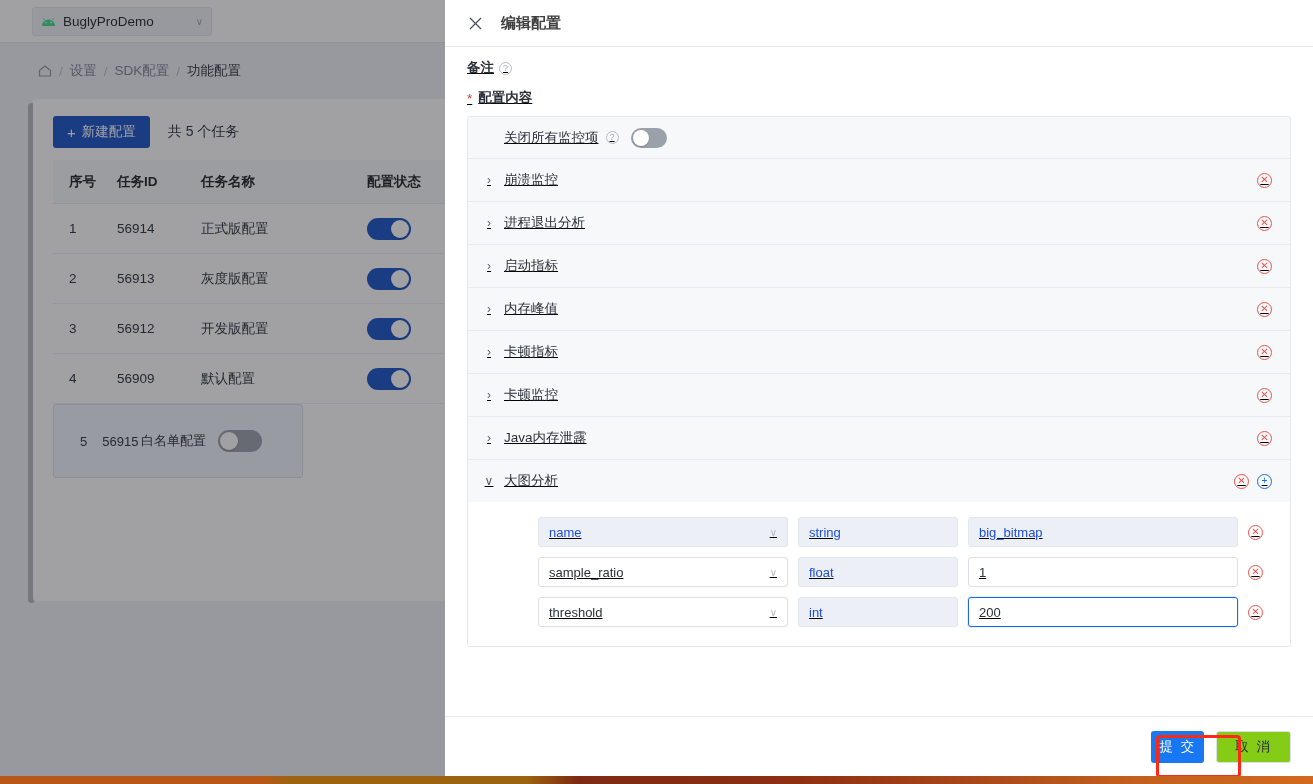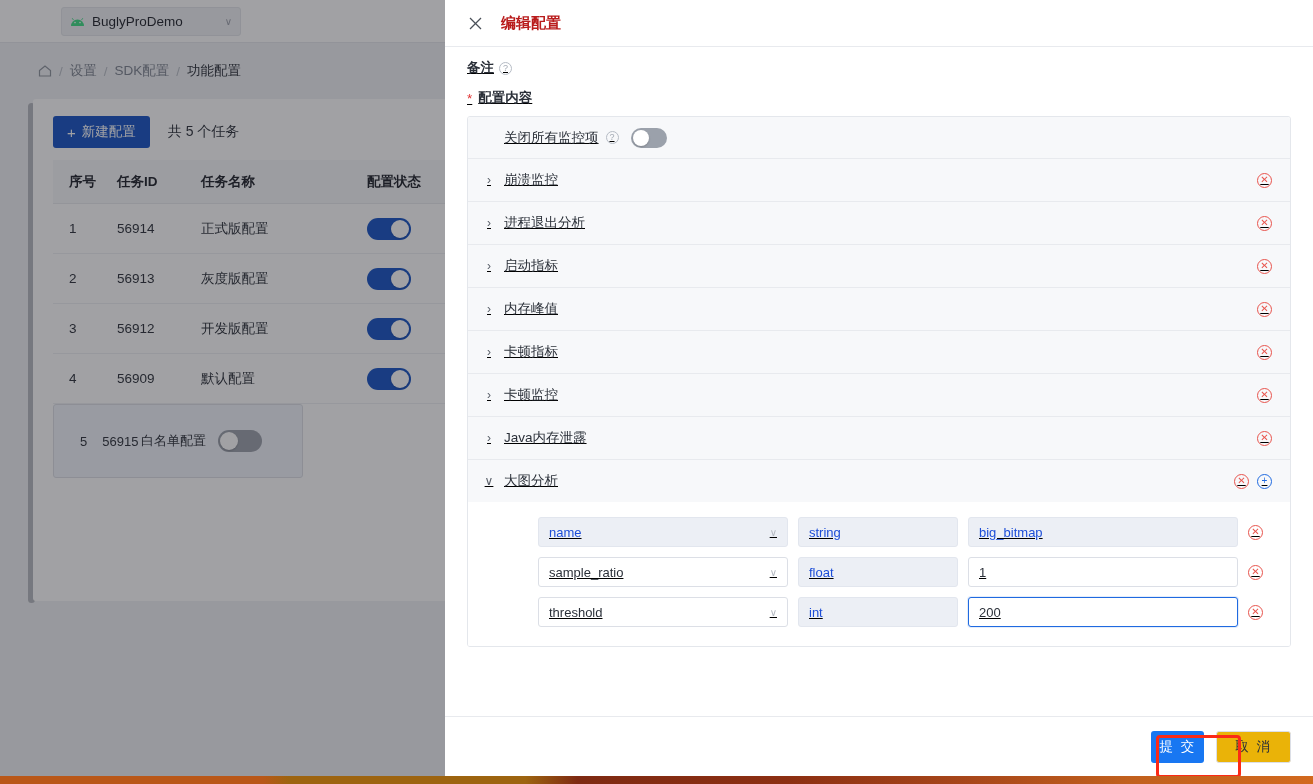--- a/index.html
+++ b/index.html
@@ -17,21 +17,21 @@
     background: #f0f2f5;
   }
   .bg-topbar {
     position: absolute; left: 0; top: 0; width: 1313px; height: 43px;
     background: #ffffff;
     border-bottom: 1px solid #e5e7ec;
   }
   .proj-select {
     position: absolute; left: 32px; top: 7px; width: 180px; height: 29px;
     background: #f0f1f4; border: 1px solid #e3e5ea; border-radius: 3px;
-    display: flex; align-items: center; padding: 0 8px; gap: 7px; margin-left: 29px;
+    display: flex; align-items: center; padding: 0 8px; gap: 7px;
   }
   .android-ico {
     width: 15px; height: 10px; position: relative; flex: none;
   }
   .android-ico svg { display:block; }
   .proj-name { font-size: 13.5px; color: #1c2028; white-space: nowrap; }
   .proj-caret { margin-left: auto; color: #9ba0ab; font-size: 10px; line-height:1; }
 
   .bg-body {
     position: absolute; left: 20px; top: 43px; right: 0; bottom: 0;
@@ -121,21 +121,21 @@
     display: flex; flex-direction: column;
   }
   .modal-head {
     height: 47px; flex: none; border-bottom: 1px solid #e8eaee;
     display: flex; align-items: center; gap: 18px; padding-left: 22px;
   }
   .close-x {
     width: 16px; height: 16px; color: #4a5059; cursor: pointer;
     display:flex; align-items:center; justify-content:center;
   }
-  .modal-title { font-size: 15px; font-weight: bold; color: #b91c1c; }
+  .modal-title { font-size: 15px; font-weight: bold; color: #404040; }
 
   .modal-body { flex: 1 1 auto; overflow: hidden; padding: 0 22px; position: relative; text-decoration: underline; }
 
   .fld-label {
     margin-top: 12px; font-size: 13.5px; font-weight: bold; color: #2b3039;
     display: flex; align-items: center; gap: 5px;
   }
   .req-star { color: #e03131; font-weight: normal; margin-right: 1px; }
   .qmark {
     width: 13px; height: 13px; border-radius: 50%; border: 1px solid #b6bcc5;
@@ -202,21 +202,21 @@
     height: 60px; flex: none; border-top: 1px solid #e8eaee;
     display: flex; align-items: center; justify-content: flex-end;
     padding-right: 22px; gap: 12px; background: #fff;
   }
   .btn-submit {
     background: #1877f2; color: #fff; border: none; border-radius: 3px;
     height: 32px; padding: 0 8px; font-size: 13.5px; letter-spacing: 2px;
     font-family: inherit; cursor: pointer;
   }
   .btn-cancel {
-    background: #eab308; color: #2b3039; border: 1px solid #dcdfe6; border-radius: 3px;
+    background: #84cc16; color: #2b3039; border: 1px solid #dcdfe6; border-radius: 3px;
     height: 32px; padding: 0 18px; font-size: 13.5px; letter-spacing: 2px;
     font-family: inherit; cursor: pointer;
   }
   .hl-box {
     position: absolute; left: 1156px; top: 735px; width: 85px; height: 43px;
     border: 3px solid #fb2a16; border-radius: 4px; pointer-events: none;
   }
 </style>
 </head>
 <body>

